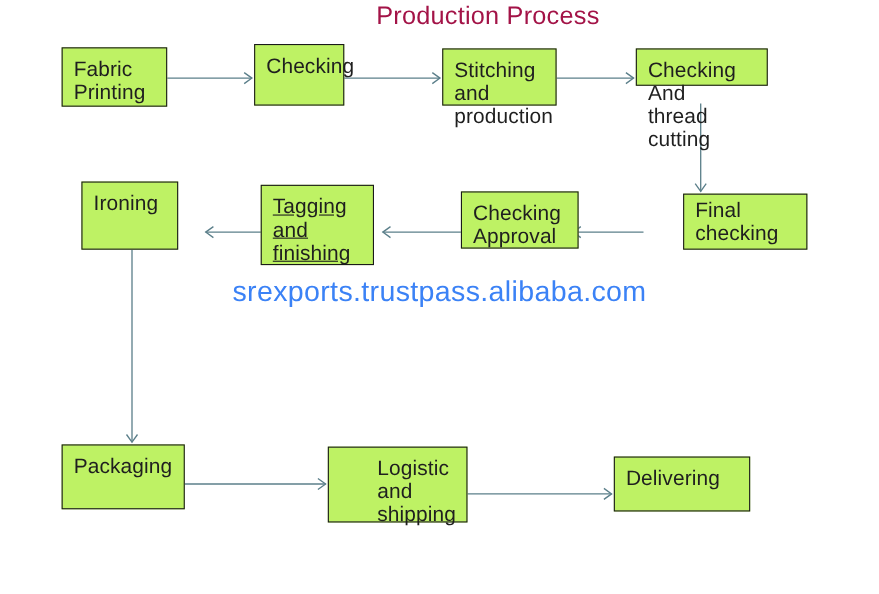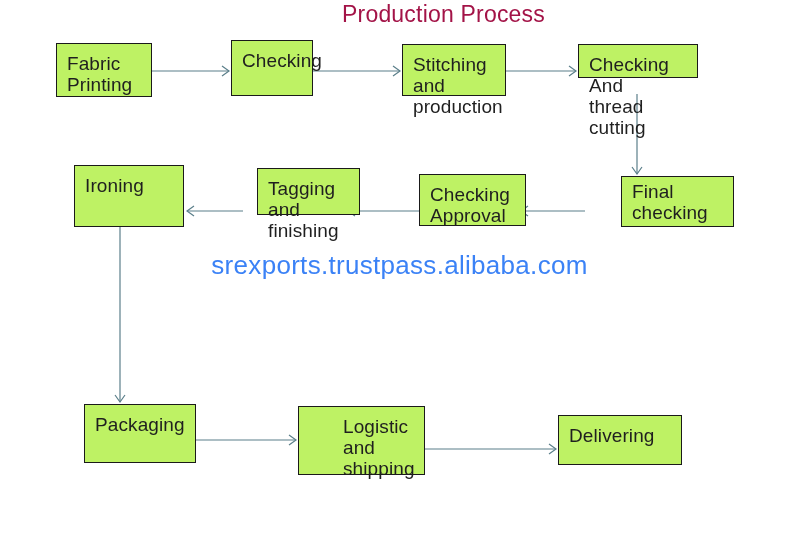--- a/index.html
+++ b/index.html
@@ -123,24 +123,24 @@
       <div class="node" style="left: 56px; top: 43px; width: 96px; height: 54px; border-color: rgb(26, 26, 26);"><span>Fabric
 Printing</span></div>
       <div class="node" style="left: 231px; top: 40px; width: 82px; height: 56px; border-color: rgb(26, 26, 26);"><span>Checking</span></div>
       <div class="node" style="left: 402px; top: 44px; width: 104px; height: 52px; border-color: rgb(26, 26, 26);"><span>Stitching and
 production</span></div>
       <div class="node" style="left: 578px; top: 44px; width: 120px; height: 34px; border-color: rgb(26, 26, 26);"><span>Checking  And
 thread cutting</span></div>
       <div class="node vcenter" style="left: 585px; top: 176px; width: 113px; height: 51px; border-color: rgb(26, 26, 26); margin-left: 36px;"><span>Final checking</span></div>
       <div class="node" style="left: 419px; top: 174px; width: 107px; height: 52px; border-color: rgb(26, 26, 26);"><span>Checking
 Approval</span></div>
-      <div class="node" style="left: 257px; top: 168px; width: 103px; height: 47px; border-color: rgb(26, 26, 26);"><span>Tagging and
+      <div class="node" style="left: 237px; top: 168px; width: 103px; height: 73px; border-color: rgb(26, 26, 26); text-decoration: underline;"><span>Tagging and
 finishing</span></div>
-      <div class="node" style="left: 74px; top: 165px; width: 110px; height: 62px; border-color: rgb(26, 26, 26);"><span>Ironing</span></div>
-      <div class="node" style="left: 56px; top: 404px; width: 112px; height: 59px; border-color: rgb(26, 26, 26); margin-left: 28px;"><span>Packaging</span></div>
+      <div class="node" style="left: 74px; top: 165px; width: 88px; height: 62px; border-color: rgb(26, 26, 26);"><span>Ironing</span></div>
+      <div class="node" style="left: 56px; top: 404px; width: 112px; height: 59px; border-color: rgb(26, 26, 26);"><span>Packaging</span></div>
       <div class="node" style="left: 298px; top: 406px; width: 127px; height: 69px; border-color: rgb(26, 26, 26); padding-left: 44px;"><span>Logistic and
 shipping</span></div>
       <div class="node" style="left: 558px; top: 415px; width: 124px; height: 50px; border-color: rgb(26, 26, 26);"><span>Delivering</span></div>
     </div>
 
   <div class="watermark" style="color: #3b82f6;">srexports.trustpass.alibaba.com</div>
 
 </div>
 
 </body></html>

